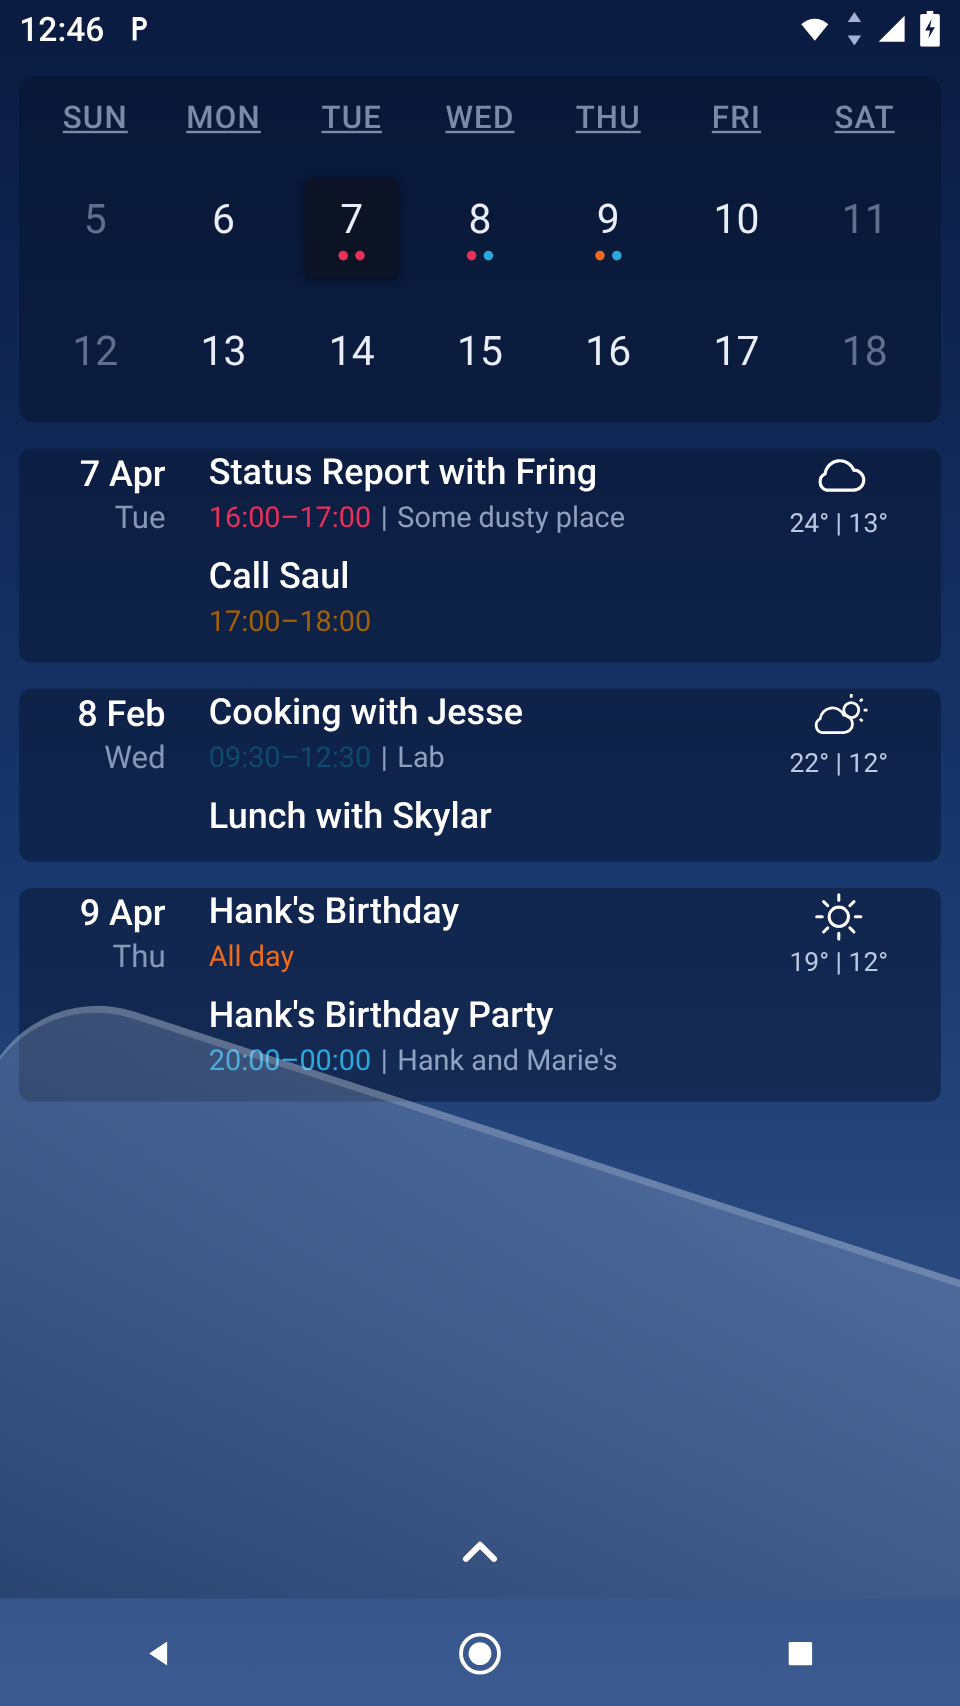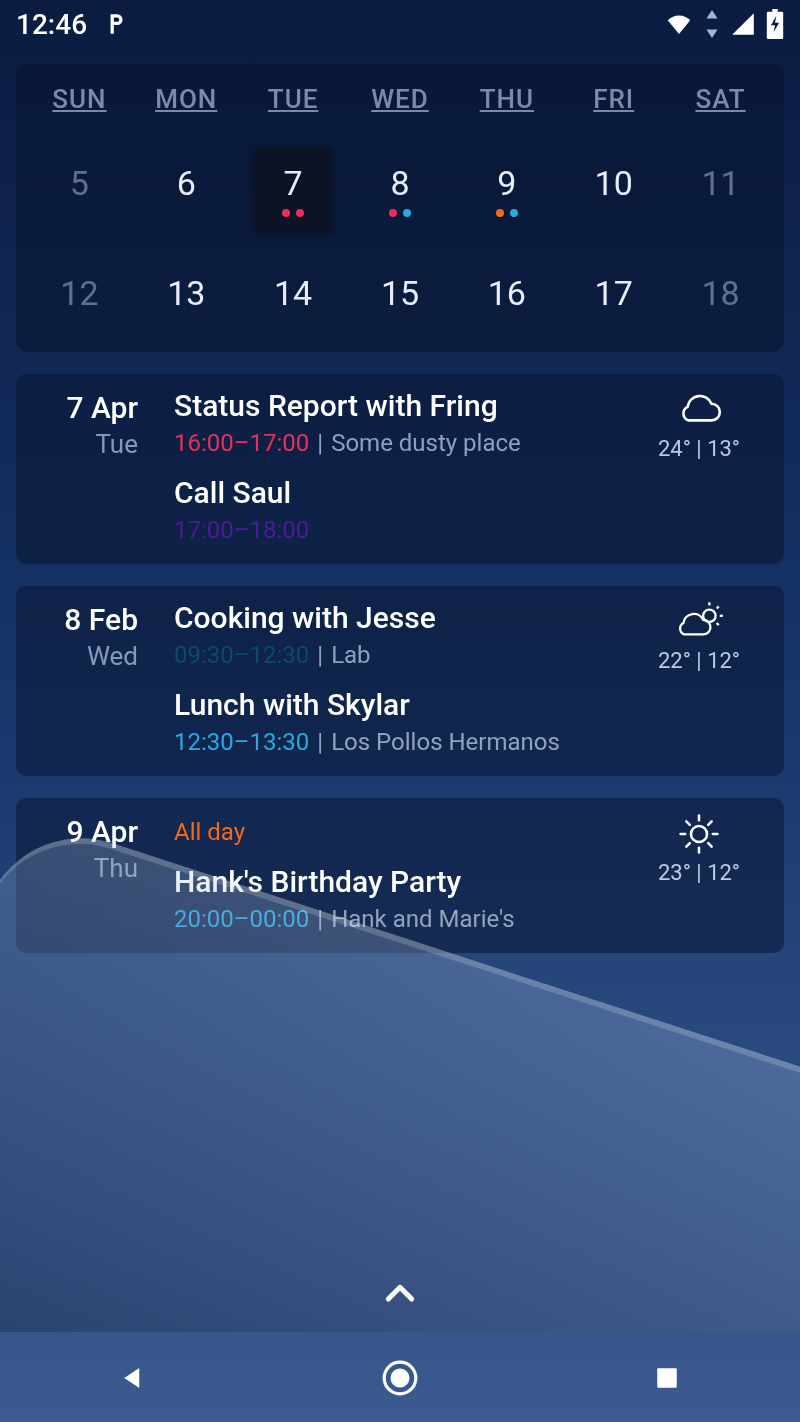--- a/index.html
+++ b/index.html
@@ -94,21 +94,21 @@
   .week-row.second { margin-top: 32px; }
   .week-row.second .day-cell { height: 60px; }
 
   
   .agenda { margin: 0 16px; }
   .card {
     margin-top: 22px;
     border-radius: 10px;
     background: rgba(8,20,45,0.5);
     display: flex;
-    padding: 14px 20px 20px 0;
+    padding: 2px 20px 20px 0;
   }
   .card .datecol {
     width: 138px;
     text-align: right;
     padding-right: 16px;
     padding-top: 2px;
   }
   .datecol .d1 { font-size: 30px; font-weight: 500; color: #fff; }
   .datecol .d2 { font-size: 26px; color: rgba(200,215,240,0.65); margin-top: 4px; }
   .card .eventscol { flex: 1; }
@@ -288,21 +288,21 @@
           <div class="colorbar" style="background: rgb(232, 48, 90);"></div>
           <div class="evbody">
             <div class="evtitle">Status Report with Fring</div>
             <div class="evmeta"><span style="color: rgb(232, 48, 90);">16:00–17:00</span><span class="sep">|</span><span>Some dusty place</span></div>
           </div>
         </div>
         <div class="event">
           <div class="colorbar" style="background: rgb(232, 48, 90);"></div>
           <div class="evbody">
             <div class="evtitle">Call Saul</div>
-            <div class="evmeta"><span style="color: #4c1d95;">17:00–18:00</span></div>
+            <div class="evmeta"><span style="color: #a16207;">17:00–18:00</span></div>
           </div>
         </div>
       </div>
       <div class="weathercol">
         <div class="wicon">
           <svg width="50" height="40" viewBox="0 0 48 32" fill="none" stroke="#fff" stroke-width="2.5">
             <path d="M36 26a8 8 0 0 0 0-16 12 12 0 0 0-23 3A7 7 0 0 0 14 26h22z"></path>
           </svg>
         </div>
         <div class="temps">24° | 13°</div>
@@ -318,21 +318,20 @@
           <div class="colorbar" style="background: rgb(232, 48, 90);"></div>
           <div class="evbody">
             <div class="evtitle">Cooking with Jesse</div>
             <div class="evmeta"><span style="color: #0c4a6e;">09:30–12:30</span><span class="sep">|</span><span>Lab</span></div>
           </div>
         </div>
         <div class="event">
           <div class="colorbar" style="background: rgb(42, 168, 224);"></div>
           <div class="evbody">
             <div class="evtitle">Lunch with Skylar</div>
-            <div class="evmeta"><span style="color: rgb(42, 168, 224);">12:30–13:30</span><span class="sep">|</span><span>Los Pollos Hermanos</span></div>
           </div>
         </div>
       </div>
       <div class="weathercol">
         <div class="wicon">
           <svg width="54" height="42" viewBox="0 0 52 36" fill="none" stroke="#fff" stroke-width="2.2">
             <circle cx="36" cy="12" r="6"></circle>
             <line x1="36" y1="2" x2="36" y2="-1"></line>
             <line x1="46" y1="12" x2="49" y2="12"></line>
             <line x1="43" y1="5" x2="45" y2="3"></line>
@@ -345,20 +344,21 @@
     </div>
     <div class="card">
       <div class="datecol">
         <div class="d1">9 Apr</div>
         <div class="d2">Thu</div>
       </div>
       <div class="eventscol">
         <div class="event">
           <div class="colorbar" style="background: rgb(240, 106, 26);"></div>
           <div class="evbody">
+            <div class="evtitle">Hank's Birthday</div>
             <div class="evmeta"><span style="color: rgb(240, 106, 26);">All day</span></div>
           </div>
         </div>
         <div class="event">
           <div class="colorbar" style="background: rgb(42, 168, 224);"></div>
           <div class="evbody">
             <div class="evtitle">Hank's Birthday Party</div>
             <div class="evmeta"><span style="color: rgb(42, 168, 224);">20:00–00:00</span><span class="sep">|</span><span>Hank and Marie's</span></div>
           </div>
         </div>
@@ -372,21 +372,21 @@
               <line x1="20" y1="32" x2="20" y2="36"></line>
               <line x1="4" y1="20" x2="8" y2="20"></line>
               <line x1="32" y1="20" x2="36" y2="20"></line>
               <line x1="9" y1="9" x2="12" y2="12"></line>
               <line x1="28" y1="28" x2="31" y2="31"></line>
               <line x1="9" y1="31" x2="12" y2="28"></line>
               <line x1="28" y1="12" x2="31" y2="9"></line>
             </g>
           </svg>
         </div>
-        <div class="temps">23° | 12°</div>
+        <div class="temps">19° | 12°</div>
       </div>
     </div>
   </div>
 
 <div class="drawer-handle">
   <svg width="40" height="40" viewBox="0 0 24 24" fill="none" stroke="#fff" stroke-width="3" stroke-linecap="round" stroke-linejoin="round">
       <polyline points="5 15 12 8 19 15"></polyline>
     </svg>
 </div>
 

